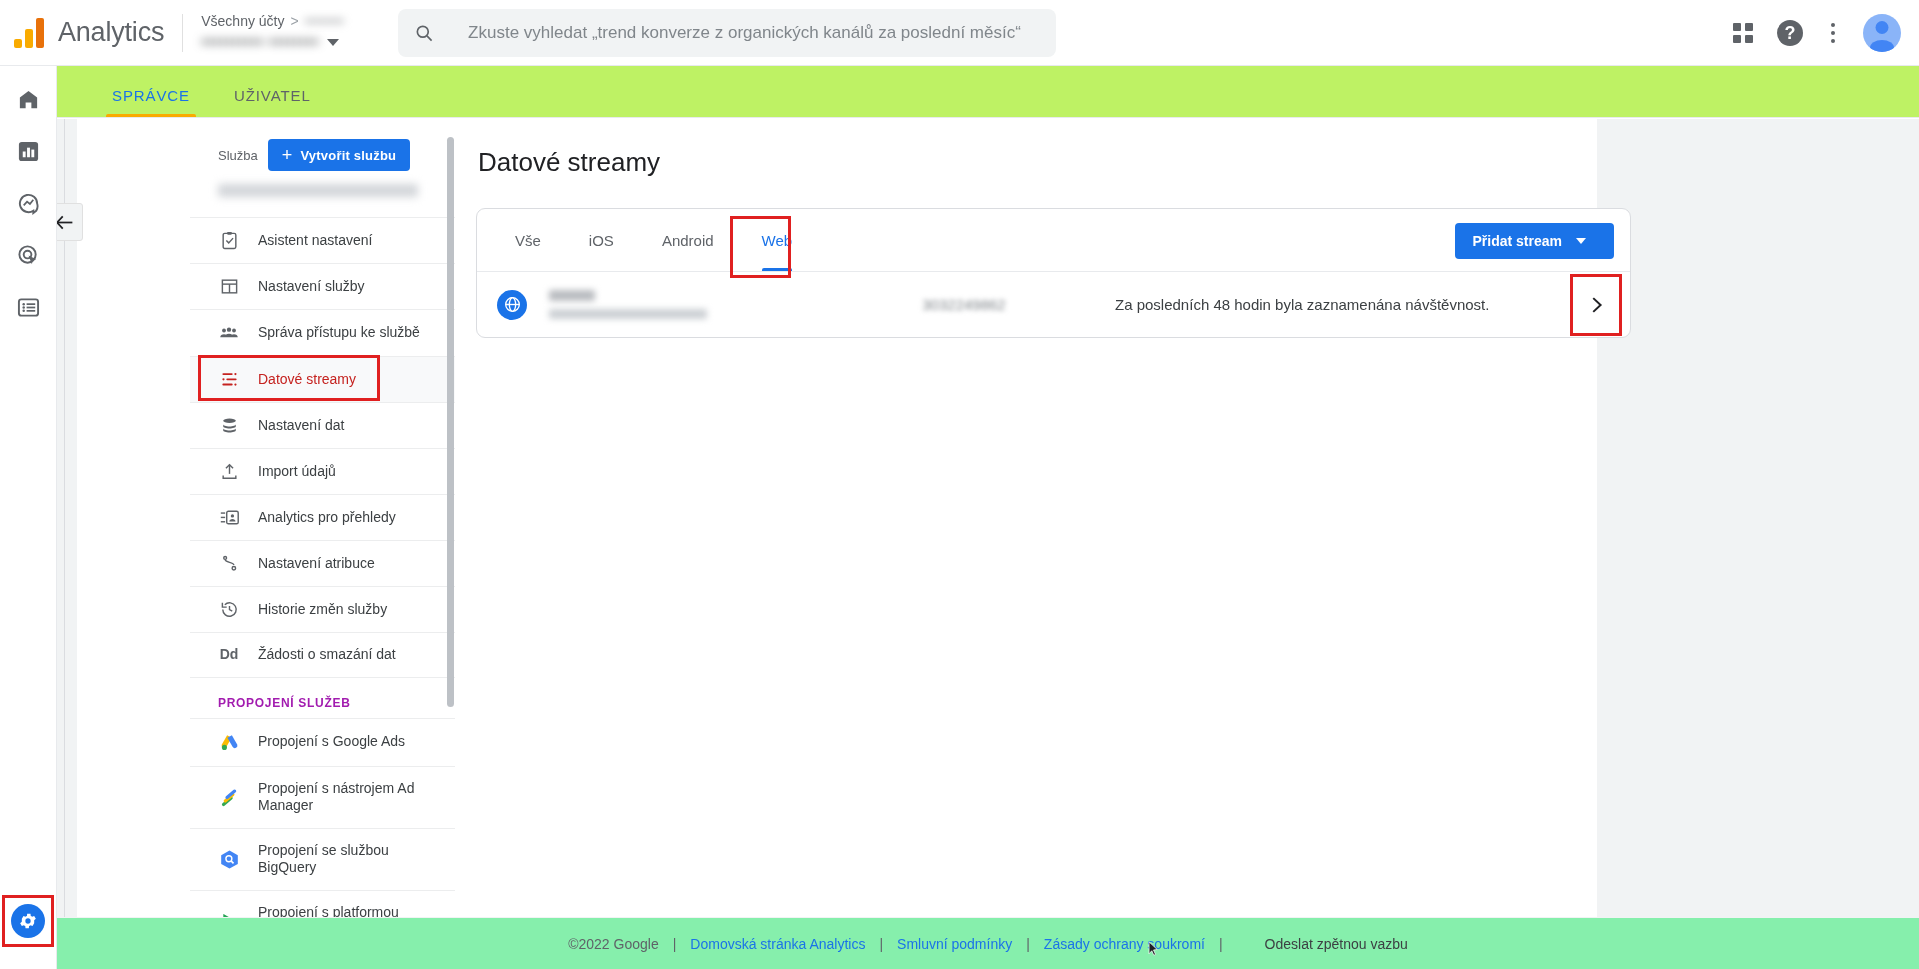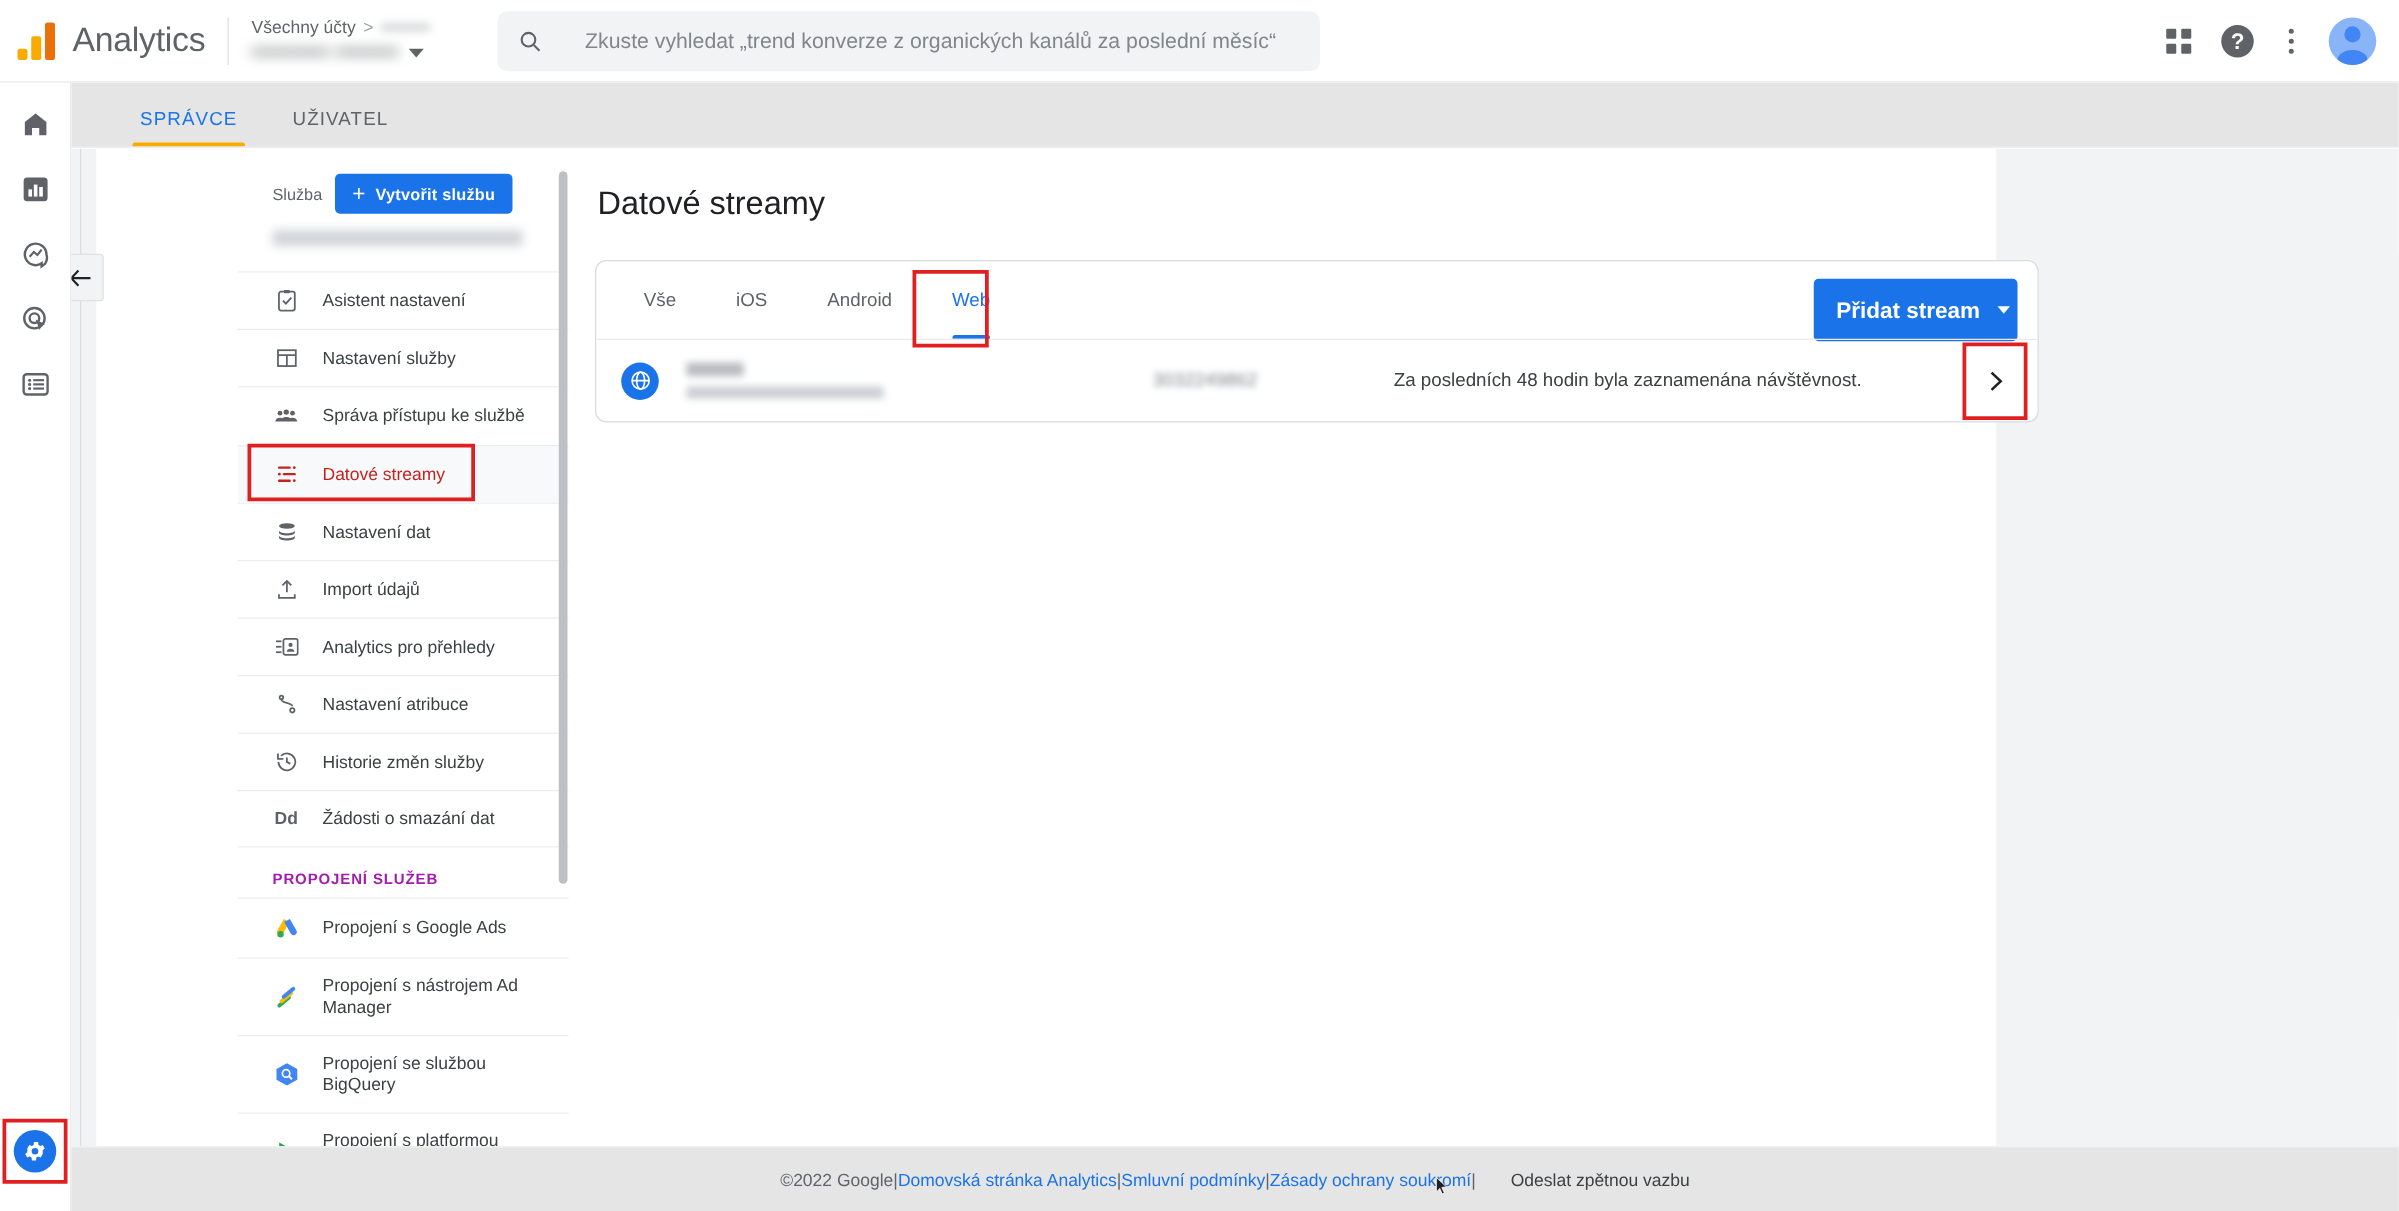--- a/index.html
+++ b/index.html
@@ -84,21 +84,21 @@
     background: #fff;
   }
   .gear-circle {
     width: 34px; height: 34px; border-radius: 50%; background: #1a73e8;
     display: flex; align-items: center; justify-content: center; cursor: pointer;
   }
 
   
   .tabsbar {
     position: absolute; left: 57px; top: 66px; width: 1862px; height: 52px;
-    background: #e5e5e5; border-bottom: 1px solid #e8eaed; display: flex; align-items: flex-end; padding-left: 33px;
+    background: #bef264; border-bottom: 1px solid #e8eaed; display: flex; align-items: flex-end; padding-left: 33px;
   }
   .ntab {
     font-size: 15px; letter-spacing: 0.9px; color: #5f6368; padding: 0 22px 13px 22px;
     cursor: pointer; position: relative;
   }
   .ntab.active { color: #1a73e8; }
   .ntab.active::after {
     content: ""; position: absolute; left: 16px; right: 16px; bottom: 0; height: 3px; background: #f9ab00; border-radius: 2px 2px 0 0;
   }
 
@@ -177,22 +177,22 @@
   .ctab.active::after {
     content: ""; position: absolute; left: 24px; right: 24px; bottom: 0; height: 3px; background: #1a73e8; border-radius: 2px 2px 0 0;
   }
   .webtab-hl {
     position: absolute; left: 253px; top: 7px; width: 61px; height: 62px;
     border: 3px solid #e02020; pointer-events: none; z-index: 4;
   }
   .btn-add {
     position: absolute; right: 16px; top: 14px;
     background: #1a73e8; color: #fff; border: none; border-radius: 4px;
-    height: 50px; padding: 0 6px 0 18px; display: flex; align-items: center; gap: 14px;
-    font-family: "Liberation Sans", sans-serif; font-size: 18px; font-weight: bold; cursor: pointer;
+    height: 36px; padding: 0 28px 0 18px; display: flex; align-items: center; gap: 14px;
+    font-family: "Liberation Sans", sans-serif; font-size: 14px; font-weight: bold; cursor: pointer;
   }
   .btn-add .cv { width: 0; height: 0; border-left: 5px solid transparent; border-right: 5px solid transparent; border-top: 6px solid #fff; }
 
   .streamrow {
     display: flex; align-items: center; height: 66px;
     border-top: 1px solid #e8eaed; cursor: pointer; position: relative; padding-left: 20px;
   }
   .globe {
     width: 30px; height: 30px; border-radius: 50%; background: #1a73e8; color: #fff;
     display: flex; align-items: center; justify-content: center; flex: 0 0 30px;
@@ -204,22 +204,22 @@
   .s-status { flex: 1; font-size: 15px; color: #3c4043; margin-left: 36px; }
   .chev-hl {
     position: absolute; right: 8px; top: 2px; width: 52px; height: 62px;
     border: 3px solid #e02020; display: flex; align-items: center; justify-content: center;
     background: #fff; z-index: 3;
   }
 
   
   .footer {
     position: absolute; left: 57px; bottom: 0; width: 1862px; height: 52px;
-    background: #e5e5e5; display: flex; align-items: center; justify-content: center;
-    font-size: 14px; color: #5f6368; gap: 0; border-top: 1px solid #f1f3f4;
+    background: #86efac; display: flex; align-items: center; justify-content: center;
+    font-size: 14px; color: #5f6368; gap: 14px; border-top: 1px solid #f1f3f4;
   }
   .footer a { color: #1a73e8; text-decoration: none; cursor: pointer; }
   .footer .sep { color: #5f6368; }
   .feedback { margin-left: 28px; color: #3c4043; cursor: pointer; }
   .cursor-mark { position: absolute; left: 1091px; bottom: 12px; width: 11px; height: 16px; }
 </style>
 </head>
 <body>
 
 <div class="topbar">

